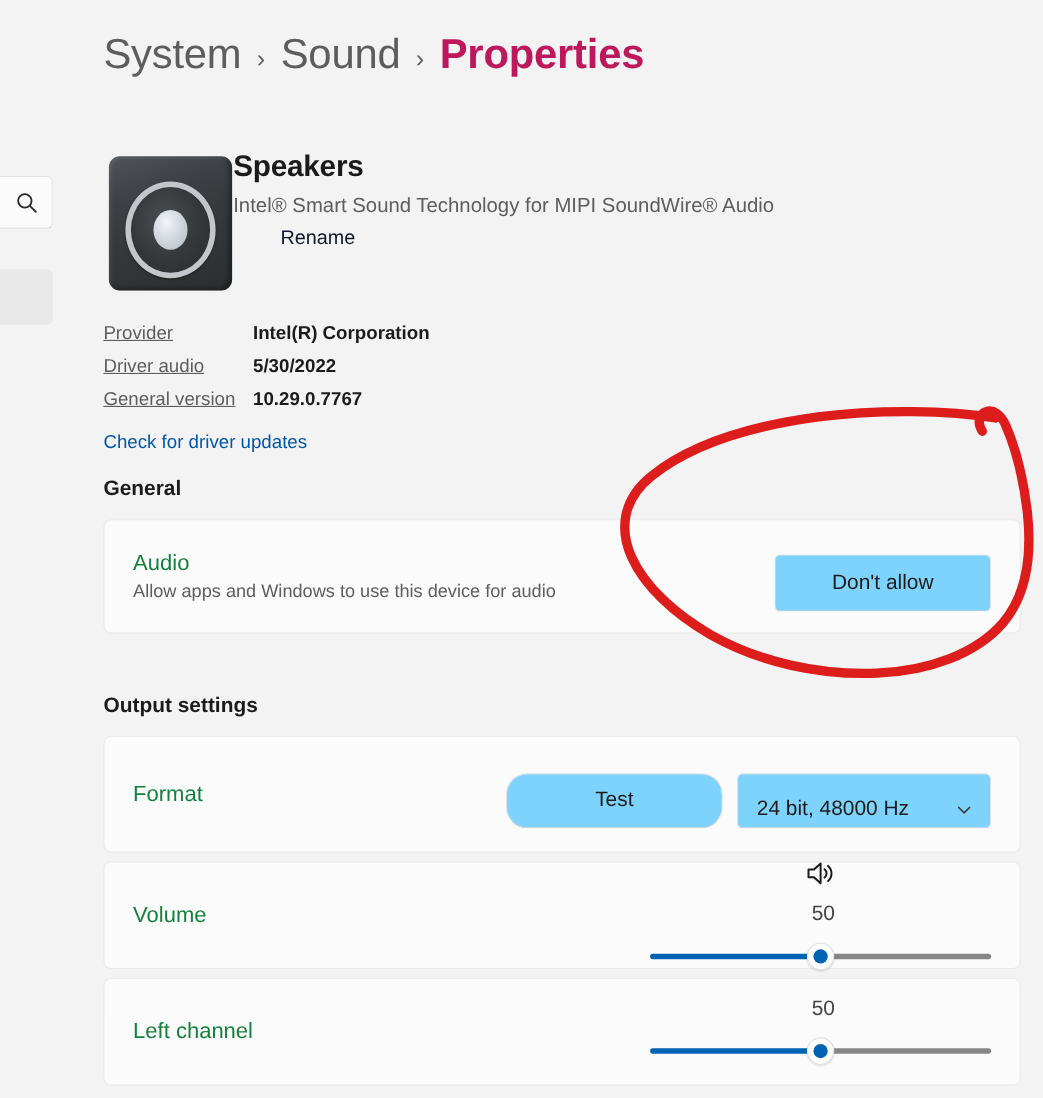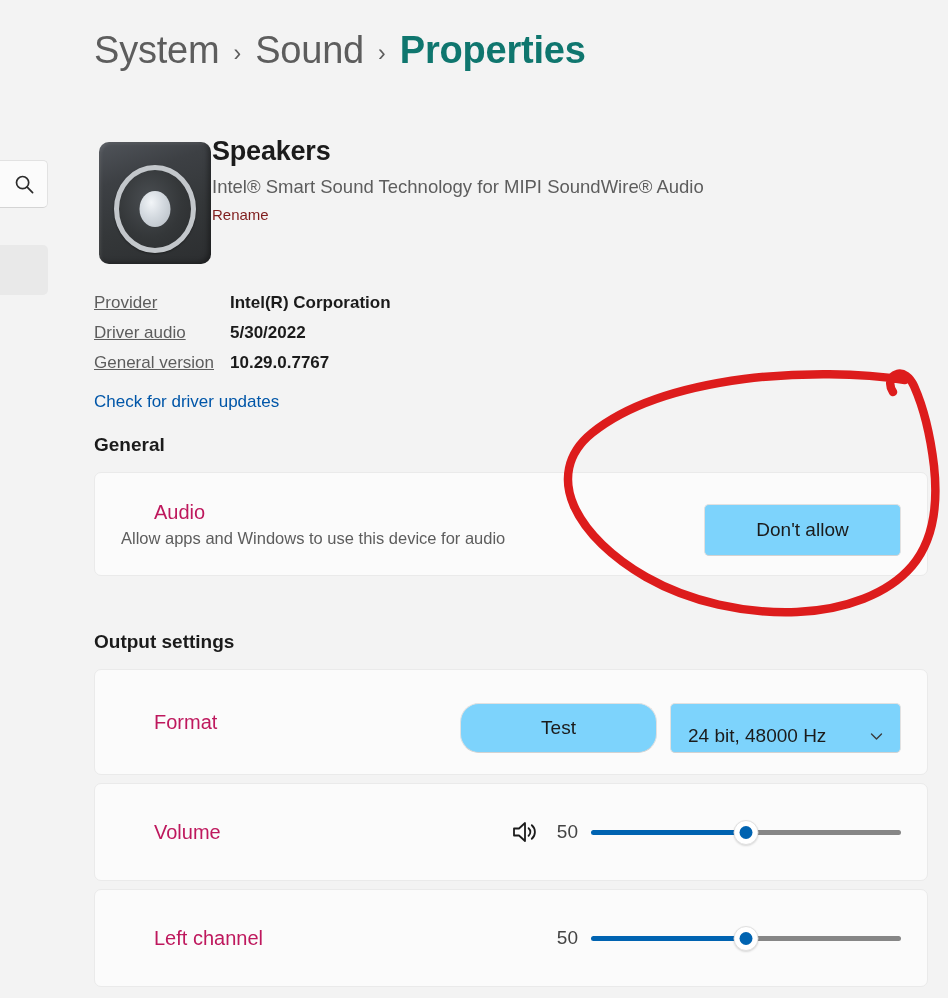--- a/index.html
+++ b/index.html
@@ -57,21 +57,21 @@
     white-space: nowrap;
     text-align: center;
   }
   .crumb {
     font-size: 38px;
     color: #5d5d5d;
     font-weight: 400;
     letter-spacing: -0.2px;
   }
   .crumb.current {
-    color: #0f766e;
+    color: #be185d;
     font-weight: 600;
   }
   .crumb-sep {
     font-size: 23px;
     color: #5d5d5d;
     padding-top: 5px;
   }
 
   
   #device-header {
@@ -121,25 +121,26 @@
   }
   #device-desc {
     font-size: 18.5px;
     color: #5d5d5d;
     line-height: 1.42;
     max-width: 530px;
     margin-top: 7px;
   }
   #rename-link {
     display: inline-block;
-    font-size: 15px;
-    color: #7f1d1d;
+    font-size: 18px;
+    color: #0f172a;
     margin-top: 6px;
     cursor: pointer;
     text-decoration: none;
+    margin-left: 43px;
   }
 
   
   #driver-info {
     position: absolute;
     left: 94px; top: 293px;
   }
   .driver-row {
     display: flex;
     align-items: baseline;
@@ -187,22 +188,21 @@
     align-items: center;
     padding: 0 26px;
   }
   #card-audio   { top: 472px; height: 104px; }
   #card-format  { top: 669px; height: 106px; justify-content: flex-end; }
   #card-volume  { top: 783px; height: 98px; }
   #card-left    { top: 889px; height: 98px; }
 
   .row-label {
     font-size: 20px;
-    color: #be185d;
-    margin-left: 33px;
+    color: #15803d;
   }
   .row-sublabel {
     font-size: 16.5px;
     color: #5d5d5d;
     margin-top: 5px;
   }
   .row-spacer { flex: 1; }
 
   
   .btn {
@@ -233,20 +233,21 @@
     justify-content: space-between;
     padding: 16px 15px 0 17px;
     font-size: 19px;
   }
   #format-select .chev { display: flex; align-items: center; }
 
   .slider-group {
     display: flex;
     align-items: center;
     gap: 13px;
+    flex-direction: column;
   }
   .vol-glyph { display: flex; align-items: center; }
   .slider-value {
     font-size: 19px;
     color: #444;
     min-width: 26px;
     text-align: right;
   }
   .slider {
     position: relative;

